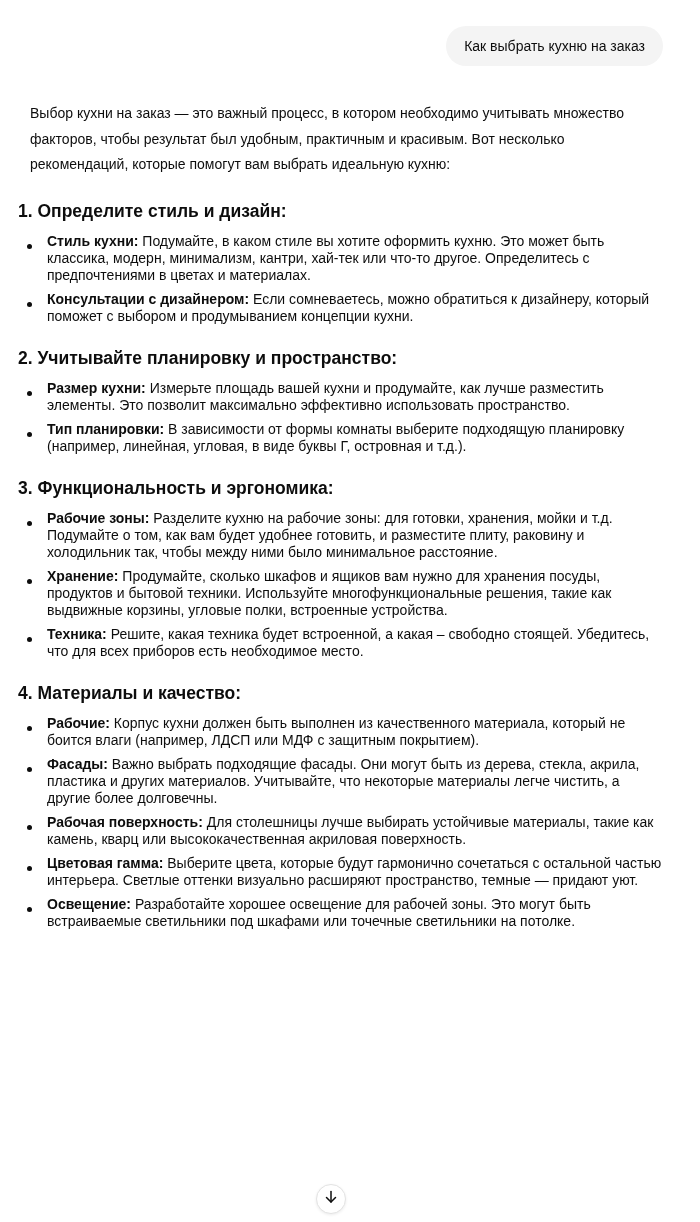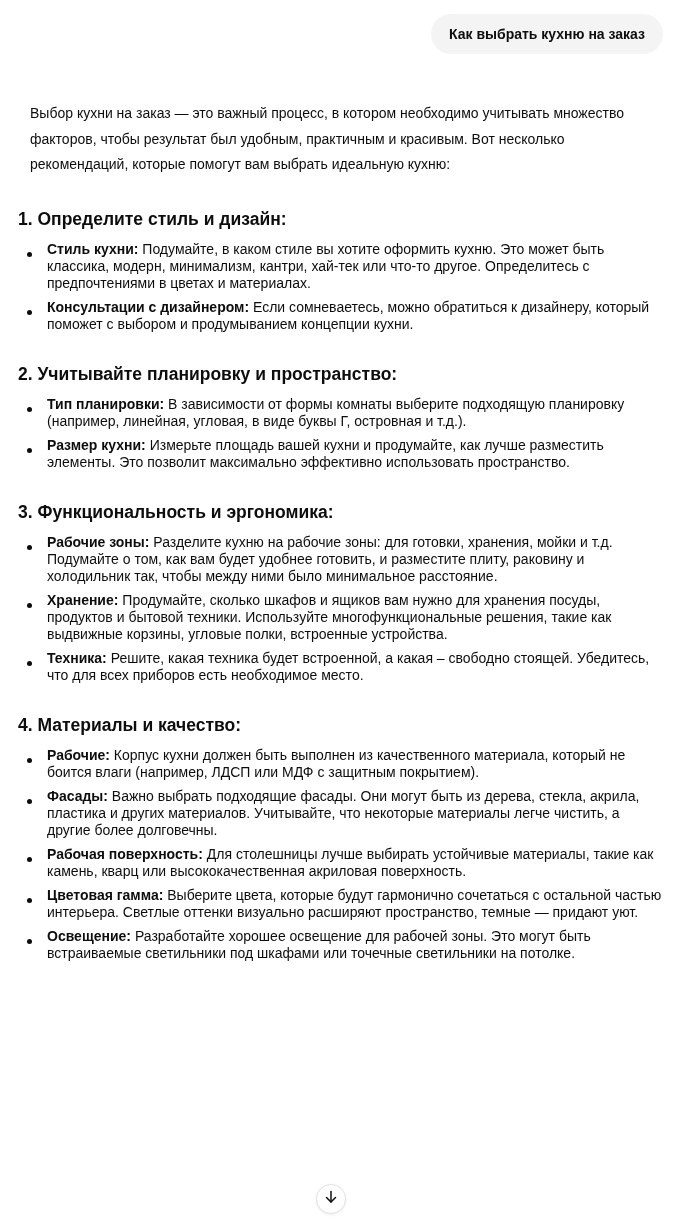--- a/index.html
+++ b/index.html
@@ -1,28 +1,28 @@
 <!DOCTYPE html>
 <html><head>
   <meta charset="utf-8">
   <style>
     html, body { margin: 0; padding: 0; }
     body {
       width: 700px; height: 1222px; overflow: hidden; background: #ffffff;
       font-family: "Liberation Sans", "DejaVu Sans", sans-serif;
       color: #0d0d0d; position: relative;
     }
-    .user-row { position: absolute; top: 14px; right: 37px; font-weight: bold; }
+    .user-row { position: absolute; top: 26px; right: 37px; }
     .user-bubble {
       background: #f4f4f4; border-radius: 20px; padding: 0 18px;
       height: 40px; line-height: 40px; font-size: 14px; color: #0d0d0d; white-space: nowrap;
     }
     .answer { position: absolute; left: 18px; top: 89px; width: 645px; }
     .answer p.intro { margin: 12px; font-size: 14px; line-height: 25.5px; }
-    .answer h3 { margin: 28px 0 8px 0; font-size: 17.5px; font-weight: 700; line-height: 27px; }
+    .answer h3 { margin: 20px 0 8px 0; font-size: 17.5px; font-weight: 700; line-height: 27px; }
     .answer ul { list-style: none; margin: 0; padding: 0; }
     .answer li {
       position: relative; padding-left: 29px; font-size: 14px; line-height: 17px;
       margin: 0 0 7px 0;
     }
     .answer li::before {
       content: ""; position: absolute; left: 9px; top: 11px; width: 5px; height: 5px;
       border-radius: 50%; background: #0d0d0d;
     }
     .answer li b { font-weight: 700; }
@@ -45,22 +45,22 @@
   <p class="intro">Выбор кухни на заказ — это важный процесс, в котором необходимо учитывать множество факторов, чтобы результат был удобным, практичным и красивым. Вот несколько рекомендаций, которые помогут вам выбрать идеальную кухню:</p>
 
   <h3>1. Определите стиль и дизайн:</h3>
   <ul>
     <li><b>Стиль кухни:</b><span> Подумайте, в каком стиле вы хотите оформить кухню. Это может быть классика, модерн, минимализм, кантри, хай-тек или что-то другое. Определитесь с предпочтениями в цветах и материалах.</span></li>
     <li><b>Консультации с дизайнером:</b><span> Если сомневаетесь, можно обратиться к дизайнеру, который поможет с выбором и продумыванием концепции кухни.</span></li>
   </ul>
 
   <h3>2. Учитывайте планировку и пространство:</h3>
   <ul>
+    <li><b>Размер кухни:</b><span> Измерьте площадь вашей кухни и продумайте, как лучше разместить элементы. Это позволит максимально эффективно использовать пространство.</span></li>
     <li><b>Тип планировки:</b><span> В зависимости от формы комнаты выберите подходящую планировку (например, линейная, угловая, в виде буквы Г, островная и т.д.).</span></li>
-    <li><b>Размер кухни:</b><span> Измерьте площадь вашей кухни и продумайте, как лучше разместить элементы. Это позволит максимально эффективно использовать пространство.</span></li>
   </ul>
 
   <h3>3. Функциональность и эргономика:</h3>
   <ul>
     <li><b>Рабочие зоны:</b><span> Разделите кухню на рабочие зоны: для готовки, хранения, мойки и т.д. Подумайте о том, как вам будет удобнее готовить, и разместите плиту, раковину и холодильник так, чтобы между ними было минимальное расстояние.</span></li>
     <li><b>Хранение:</b><span> Продумайте, сколько шкафов и ящиков вам нужно для хранения посуды, продуктов и бытовой техники. Используйте многофункциональные решения, такие как выдвижные корзины, угловые полки, встроенные устройства.</span></li>
     <li><b>Техника:</b><span> Решите, какая техника будет встроенной, а какая – свободно стоящей. Убедитесь, что для всех приборов есть необходимое место.</span></li>
   </ul>
 
   <h3>4. Материалы и качество:</h3>

